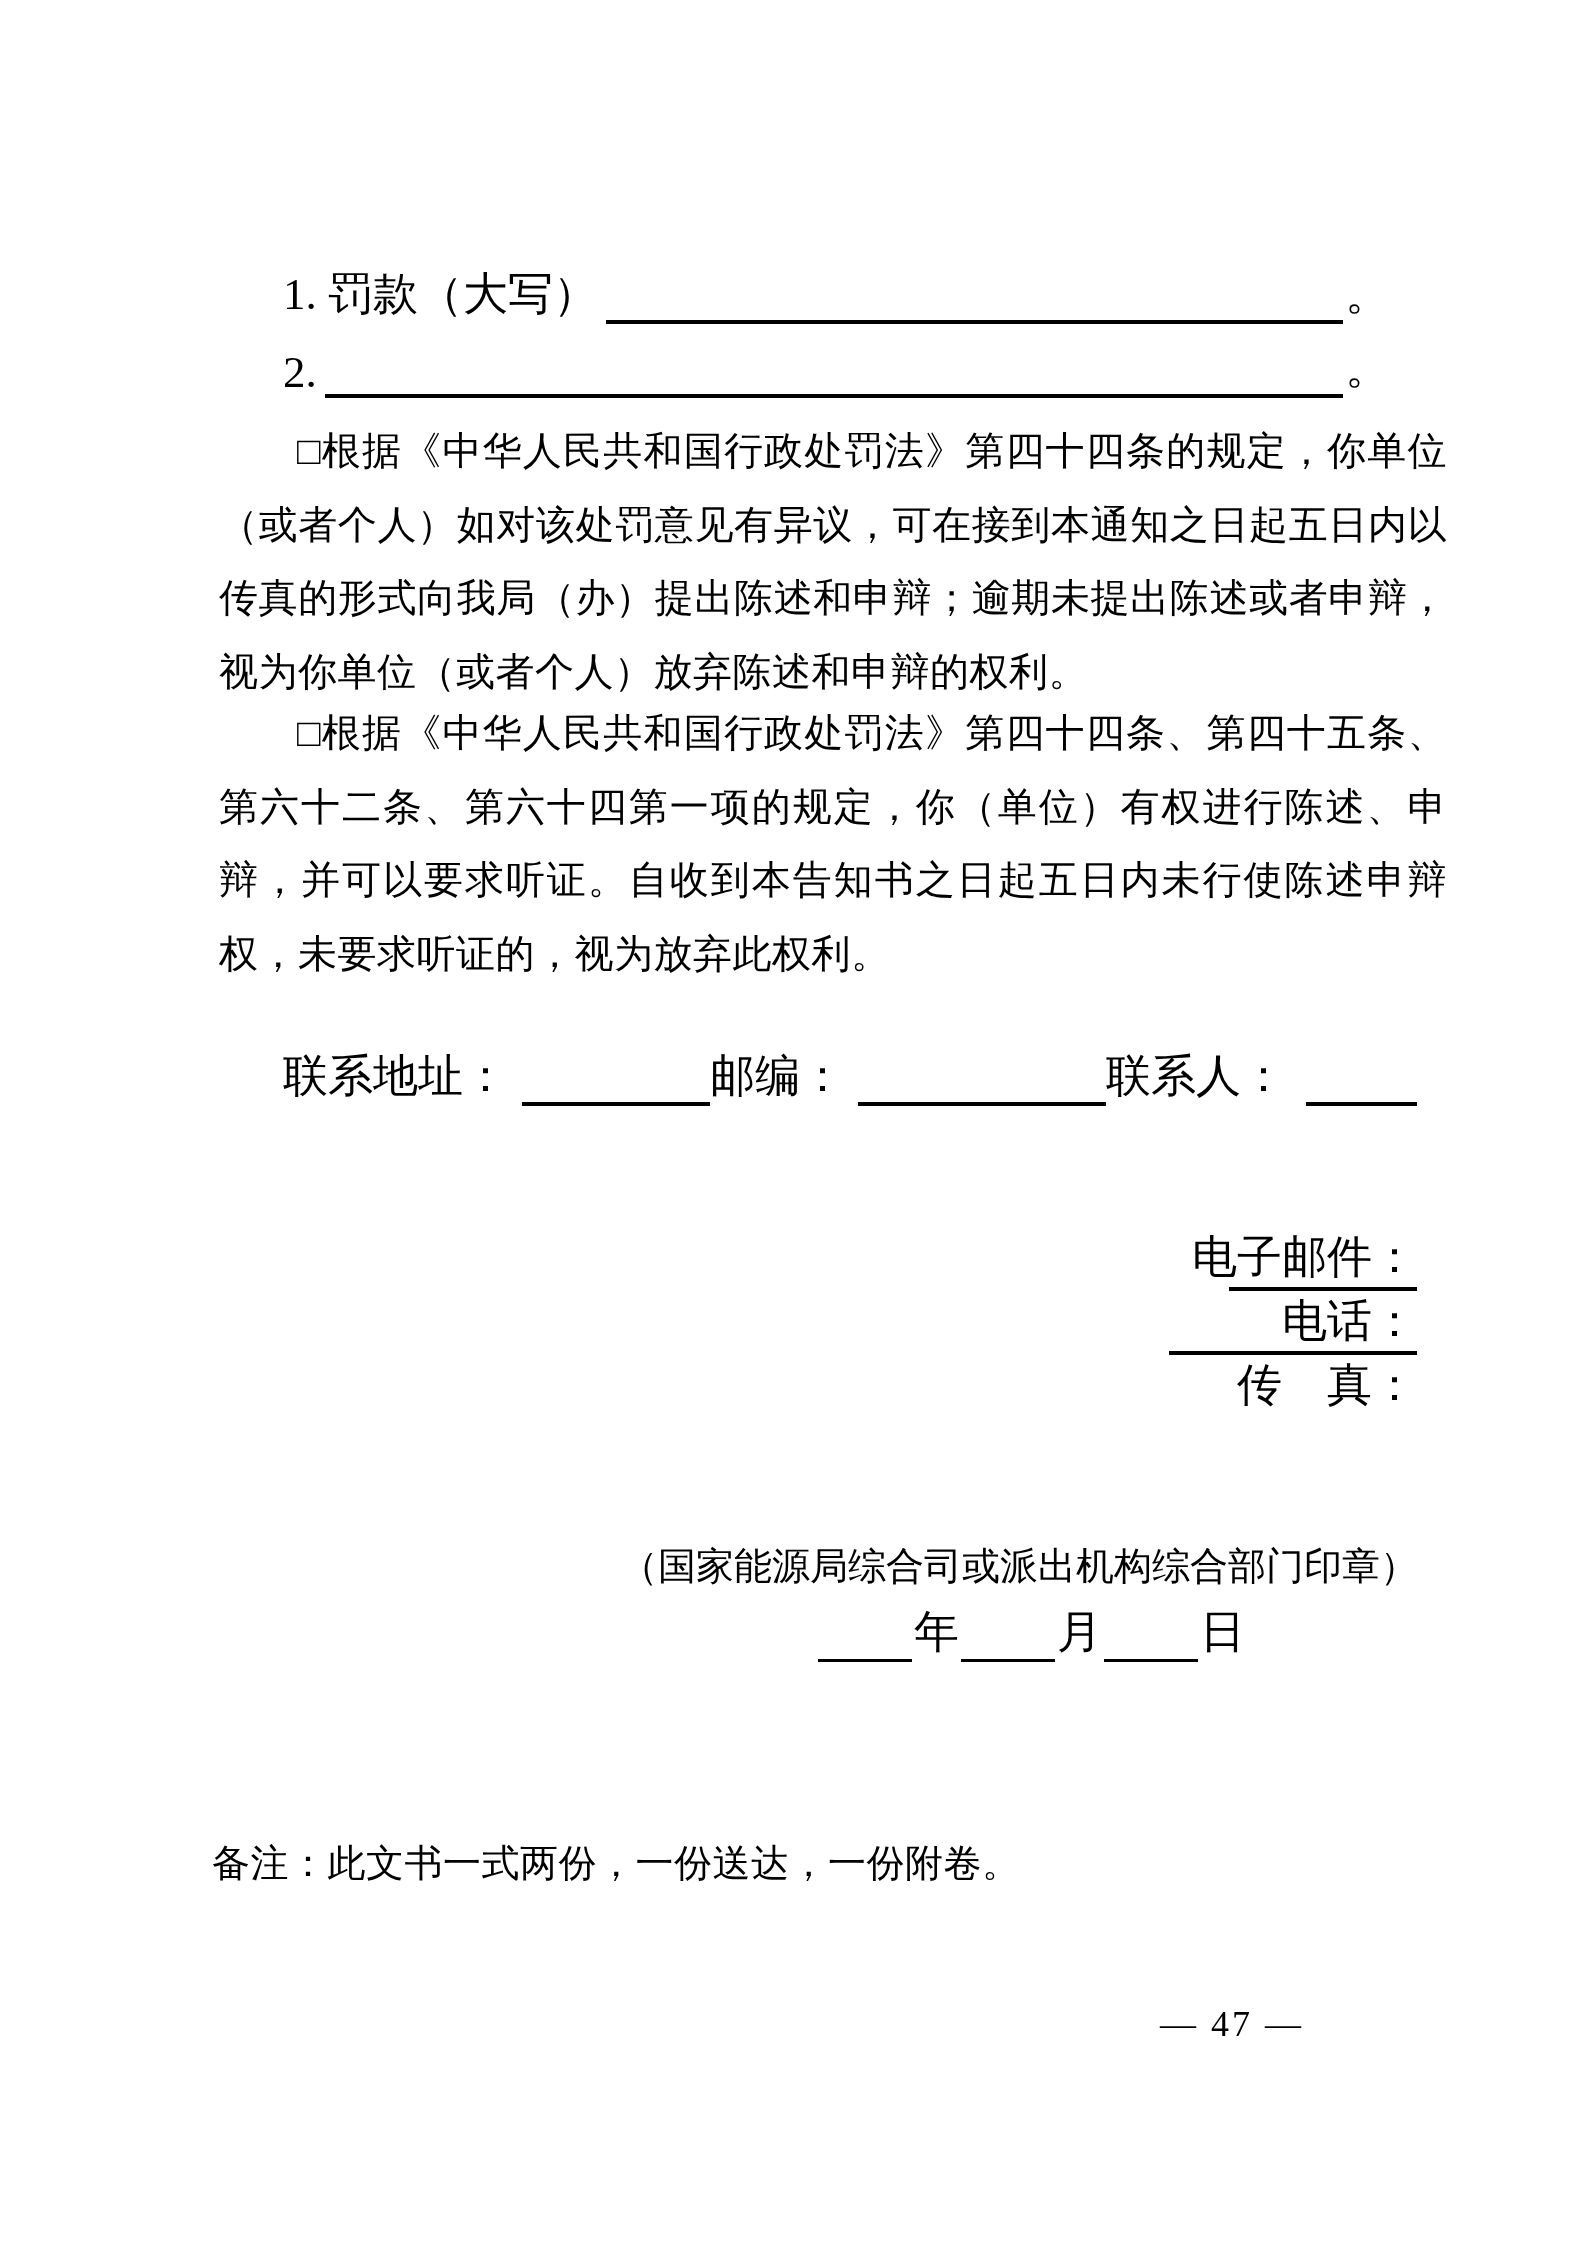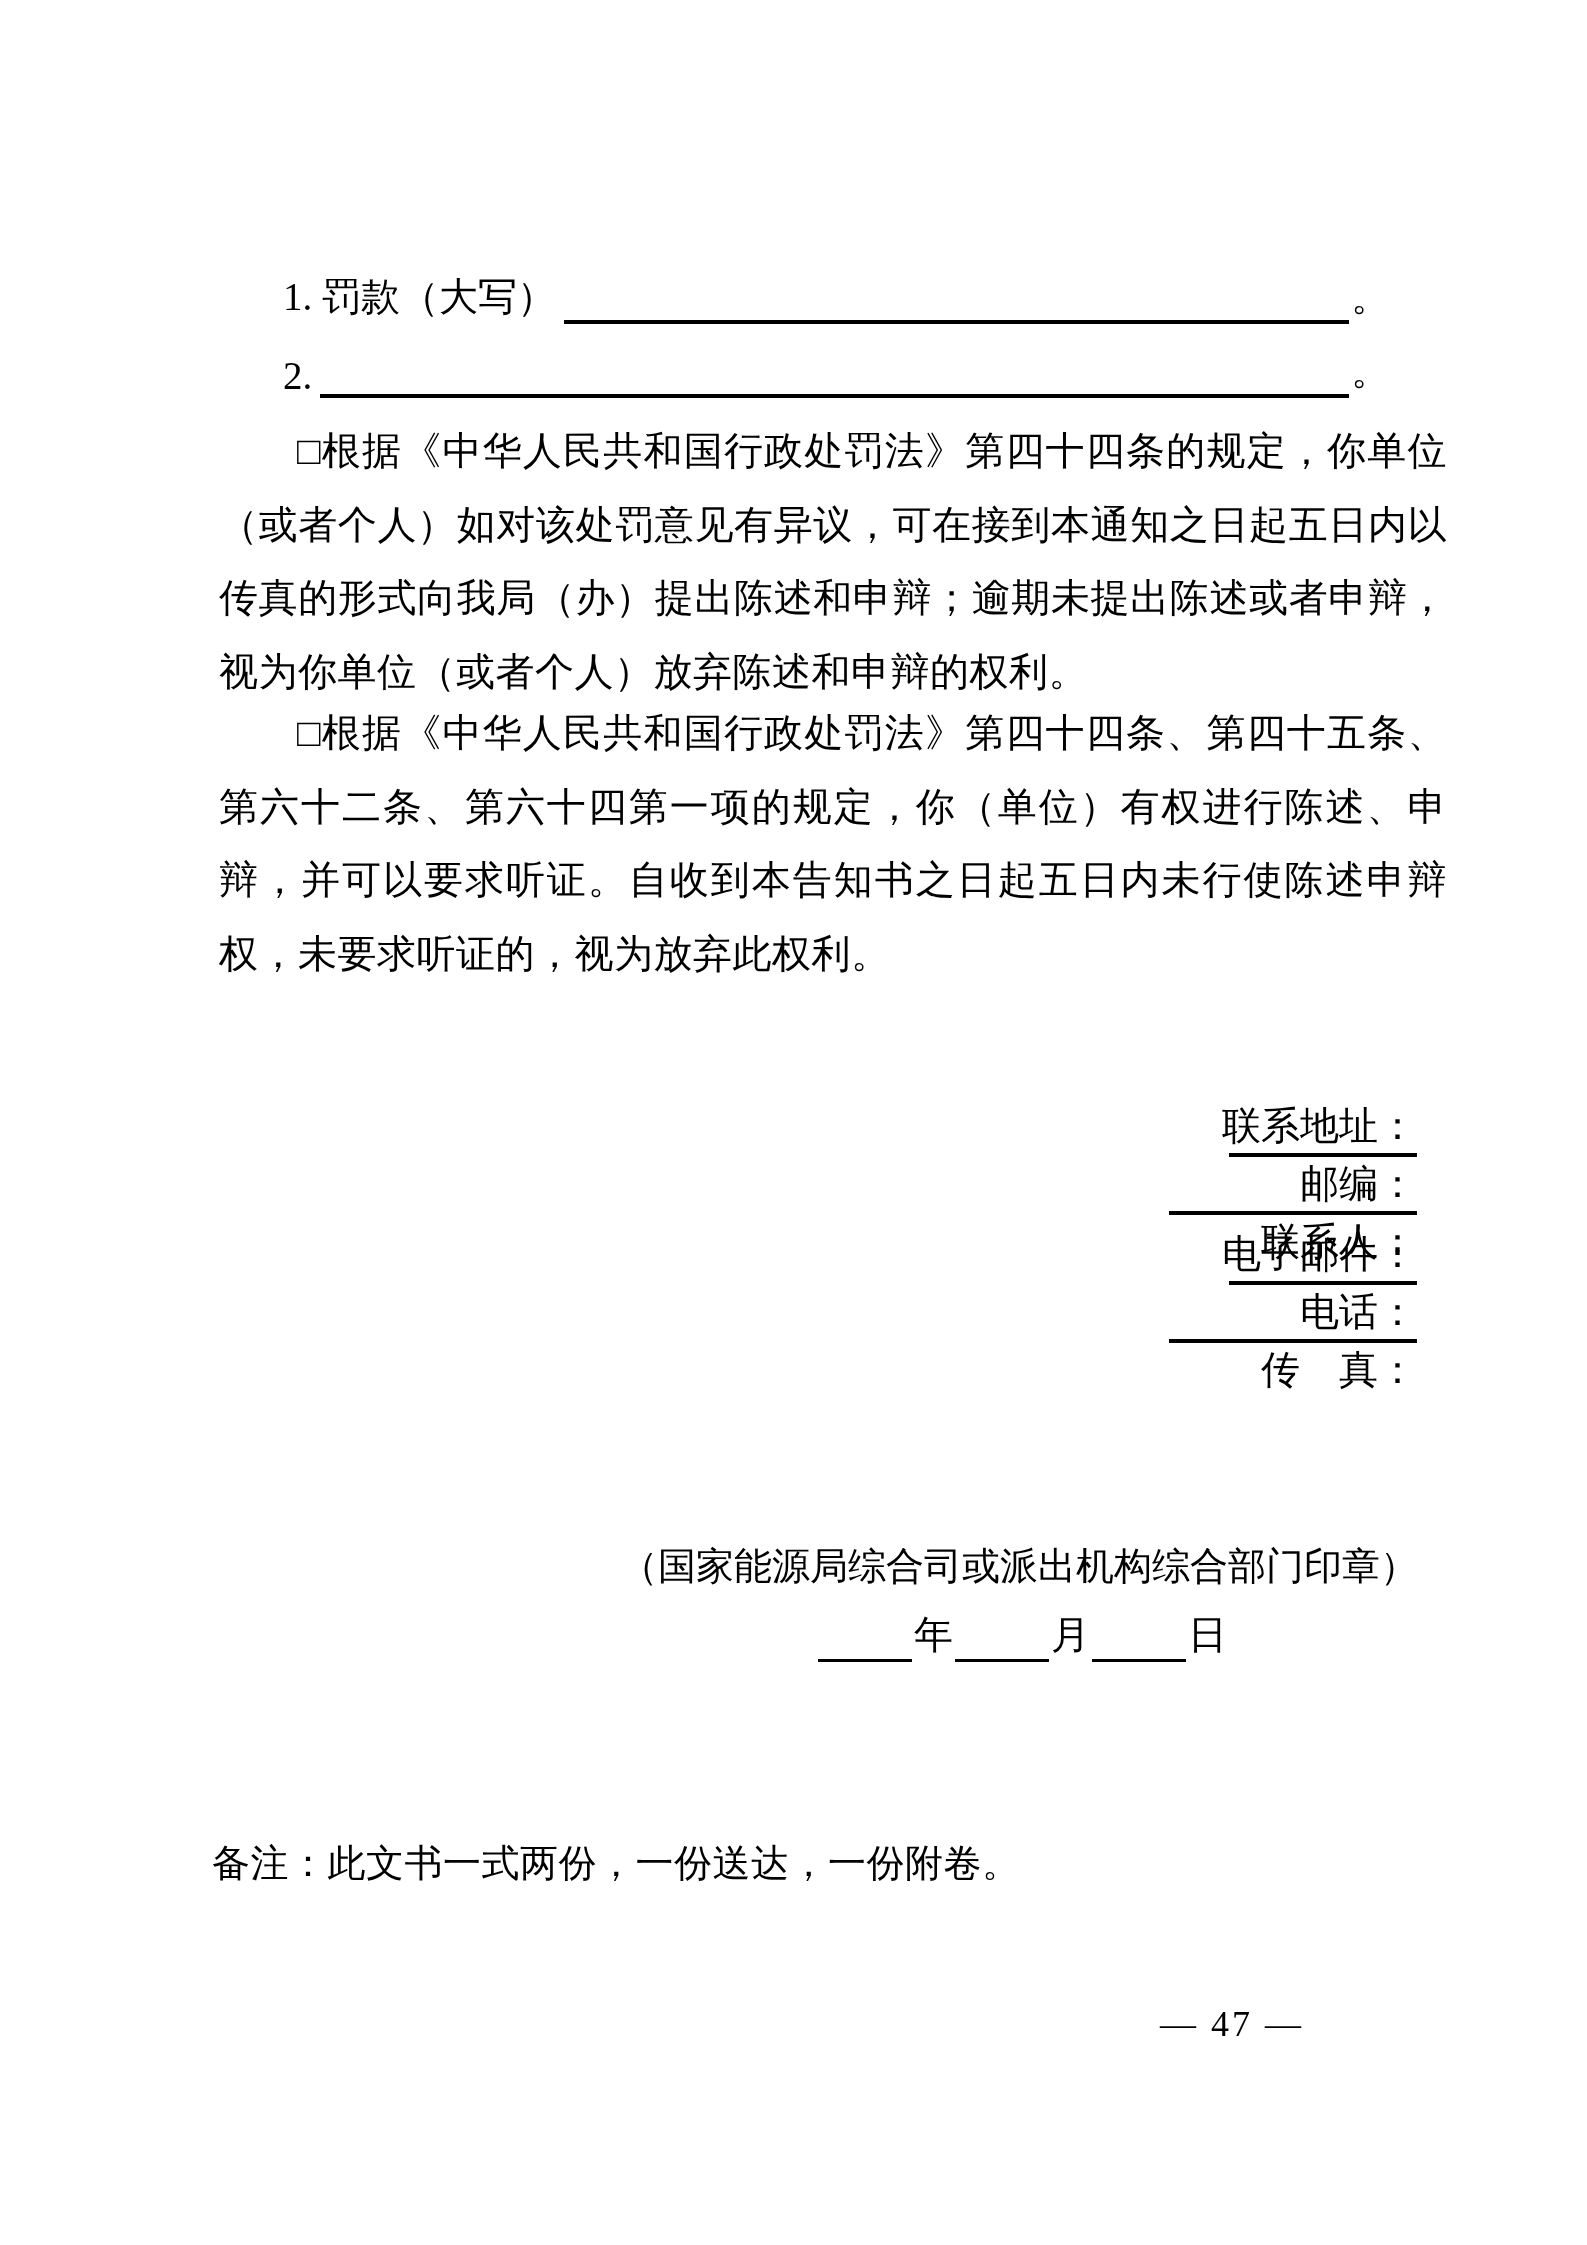--- a/index.html
+++ b/index.html
@@ -1,21 +1,21 @@
 <!DOCTYPE html>
 <html><head>
 <meta charset="utf-8">
 <style>
   html,body { margin:0; padding:0; background:#ffffff; }
   .page {
     position:relative; width:1587px; height:2245px;
     background:#ffffff; color:#000000; overflow:hidden;
     font-family:"Liberation Serif","DejaVu Serif",serif;
   }
-  .flexline { position:absolute; display:flex; align-items:flex-end; font-size:39px; white-space:nowrap; }
+  .flexline { position:absolute; display:flex; align-items:flex-end; font-size:45px; white-space:nowrap; }
   .blank { border-bottom:4px solid #000; align-self:flex-end; height:42px; }
 
   
   .penalty { left:283px; width:1107px; height:46px; }
   #penalty1 { top:278px; }
   #penalty2 { top:352px; }
   .penalty .blank { flex:1 1 auto; margin-left:8px; }
   .penalty .period { margin-left:2px; }
 
   
@@ -26,21 +26,21 @@
   }
   #para1 { top:410px; }
   #para2 { top:692px; }
 
   
   .contact { left:283px; width:1134px; height:44px; }
   .contact .blank { height:40px; }
   .contact .b1 { width:188px; margin-left:14px; }
   .contact .b2 { width:248px; margin-left:13px; }
   .contact .b3 { flex:1 1 auto; margin-left:20px; }
-  #contact1 { top:1099px;flex-direction:column; }
+  #contact1 { top:1062px; }
   #contact2 { top:1227px;flex-direction:column; }
 
   
   .stamp { position:absolute; left:620px; top:1541px; font-size:38px; white-space:nowrap;text-align:center; }
   .dateline { left:818px; top:1618px; height:44px; }
   .dateline .blank { width:94px; height:40px; border-bottom-width:3px; }
   .dateline .dlabel { margin:0 2px; }
 
   
   .note { position:absolute; left:212px; top:1838px; font-size:38px; letter-spacing:0.5px; white-space:nowrap; }

